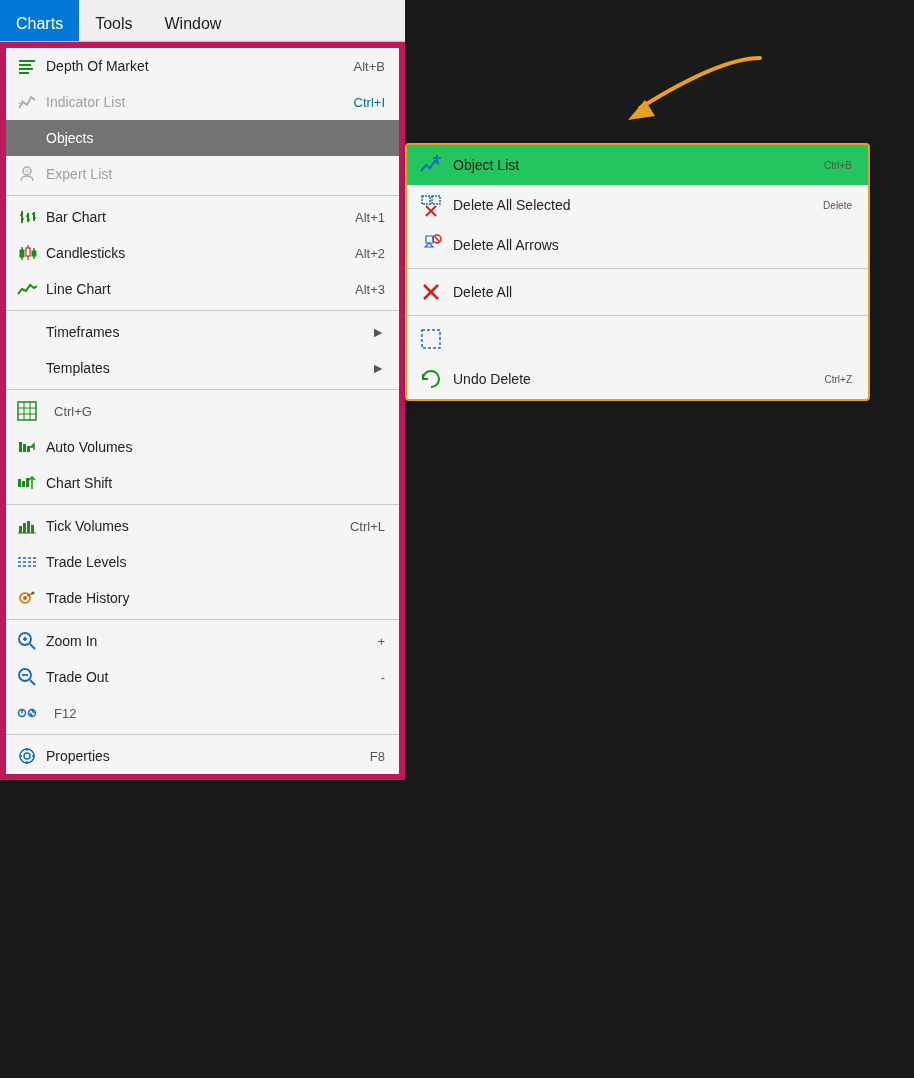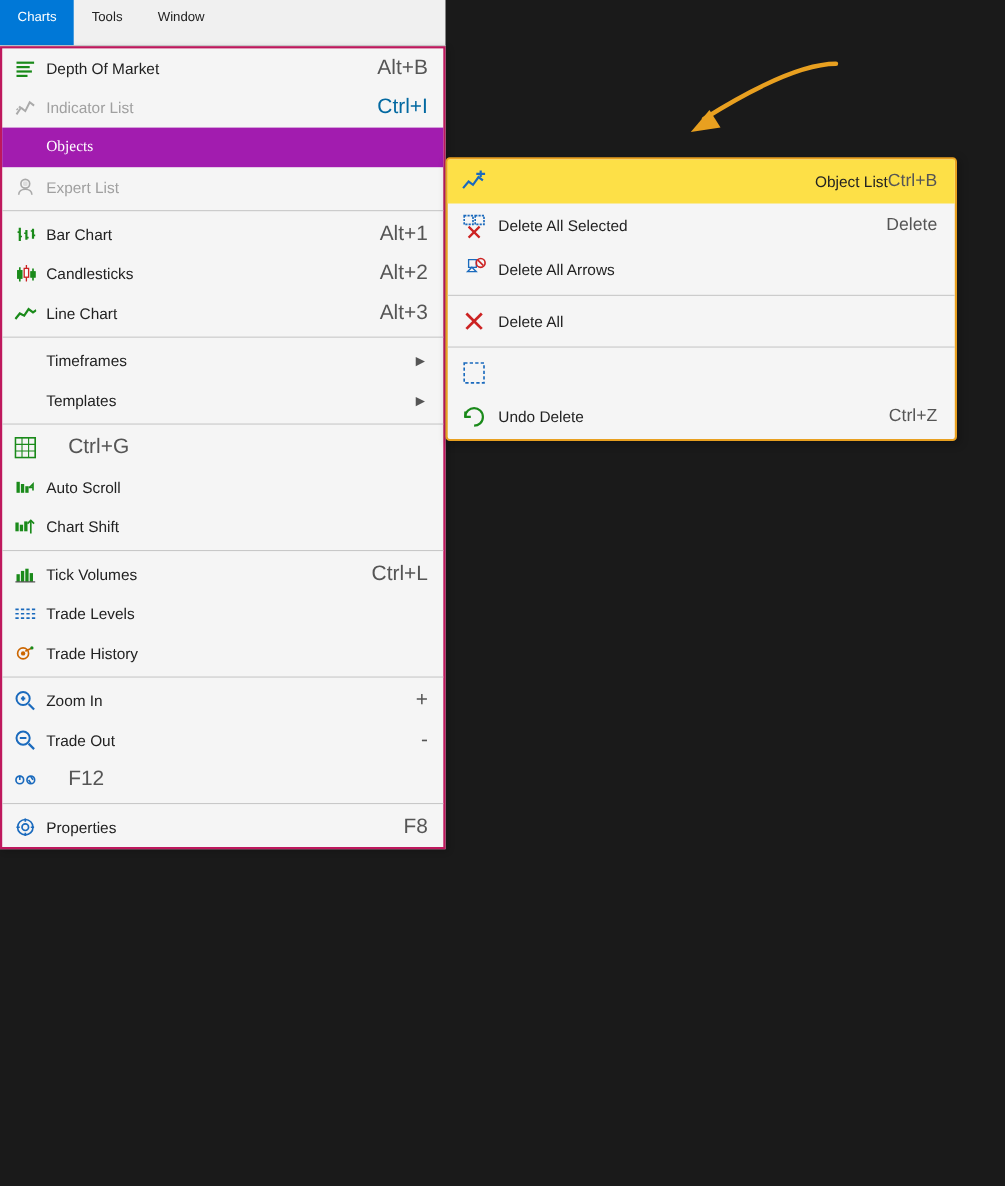--- a/index.html
+++ b/index.html
@@ -22,77 +22,76 @@
       top: 0;
       left: 0;
       width: 405px;
       height: 42px;
       align-items: center;
       z-index: 10;
     }
     .menu-bar-item {
       padding: 8px 16px;
       cursor: pointer;
-      font-size: 12px;
+      font-size: 16px;
       color: #222;
       height: 100%;
       display: flex;
-      align-items: flex-start;
+      align-items: flex-end;
     }
     .menu-bar-item.active {
       background: #0078d7;
       color: #fff;
     }
 
     
     .dropdown-menu {
       position: absolute;
       top: 42px;
       left: 0;
       width: 405px;
       background: #f5f5f5;
-      border: 2px solid #be185d;
+      border: 6px solid #be185d;
       box-shadow: 2px 2px 6px rgba(0,0,0,0.2);
       z-index: 20;
     }
 
     .menu-item {
       display: flex;
       align-items: center;
       padding: 7px 14px 7px 10px;
       cursor: pointer;
       color: #222;
       position: relative;
       min-height: 32px;
     }
     .menu-item.highlighted {
-      background: #a21caf;
+      background: #737373;
       color: #fff;
-      font-family: Liberation Serif, serif;
     }
     .menu-item.disabled {
       color: #a0a0a0;
       cursor: default;
     }
     .menu-item .icon {
       width: 22px;
       height: 22px;
       margin-right: 8px;
       display: flex;
       align-items: center;
       justify-content: center;
       flex-shrink: 0;
     }
     .menu-item .label {
       flex: 1;
     }
     .menu-item .shortcut {
       color: #555;
-      font-size: 19px;
-      margin-left: 20px;
+      font-size: 13px;
+      margin-left: 8px;
     }
     .menu-item .arrow {
       margin-left: 8px;
       color: #555;
     }
 
     .menu-separator {
       height: 1px;
       background: #c8c8c8;
       margin: 3px 0;
@@ -126,21 +125,21 @@
       display: flex;
       align-items: center;
       justify-content: center;
       flex-shrink: 0;
     }
     .submenu-item .label {
       flex: 1;
     }
     .submenu-item .shortcut {
       color: #555;
-      font-size: 16px;
+      font-size: 10px;
     }
     .submenu-separator {
       height: 1px;
       background: #c8c8c8;
       margin: 3px 0;
     }
 
     
     .arrow-annotation {
       position: absolute;
@@ -163,22 +162,21 @@
     .icon-tradelevels svg,
     .icon-tradehistory svg,
     .icon-zoomin svg,
     .icon-zoomout svg,
     .icon-stepbystep svg,
     .icon-properties svg,
     .icon-expert svg { width: 20px; height: 20px; }
 
     
     .submenu-item.top-item {
-      background: #fde047;
-      text-align: right;
+      background: #22c55e;
     }
   </style>
 </head>
 <body>
 
 <div class="menu-bar">
   <div class="menu-bar-item active">
     <span>Charts</span>
   </div>
   <div class="menu-bar-item">
@@ -311,21 +309,21 @@
   <div class="menu-item">
     <span class="icon icon-autoscroll">
       <svg viewBox="0 0 20 20" fill="none">
         <rect x="2" y="5" width="3" height="10" fill="#1a8a1a"></rect>
         <rect x="6" y="7" width="3" height="8" fill="#1a8a1a"></rect>
         <rect x="10" y="9" width="3" height="6" fill="#1a8a1a"></rect>
         <polyline points="14,10 17,7 17,13" stroke="#1a8a1a" stroke-width="1.5" fill="none"></polyline>
         <line x1="13" y1="10" x2="17" y2="10" stroke="#1a8a1a" stroke-width="1.5"></line>
       </svg>
     </span>
-    <span class="label">Auto Scroll</span>
+    <span class="label">Auto Volumes</span>
   </div>
 
   <div class="menu-item">
     <span class="icon icon-chartshift">
       <svg viewBox="0 0 20 20" fill="none">
         <rect x="1" y="6" width="3" height="8" fill="#1a8a1a"></rect>
         <rect x="5" y="8" width="3" height="6" fill="#1a8a1a"></rect>
         <rect x="9" y="5" width="3" height="9" fill="#1a8a1a"></rect>
         <line x1="15" y1="4" x2="15" y2="16" stroke="#1a8a1a" stroke-width="1.5"></line>
         <polyline points="12,7 15,4 18,7" stroke="#1a8a1a" stroke-width="1.5" fill="none"></polyline>

